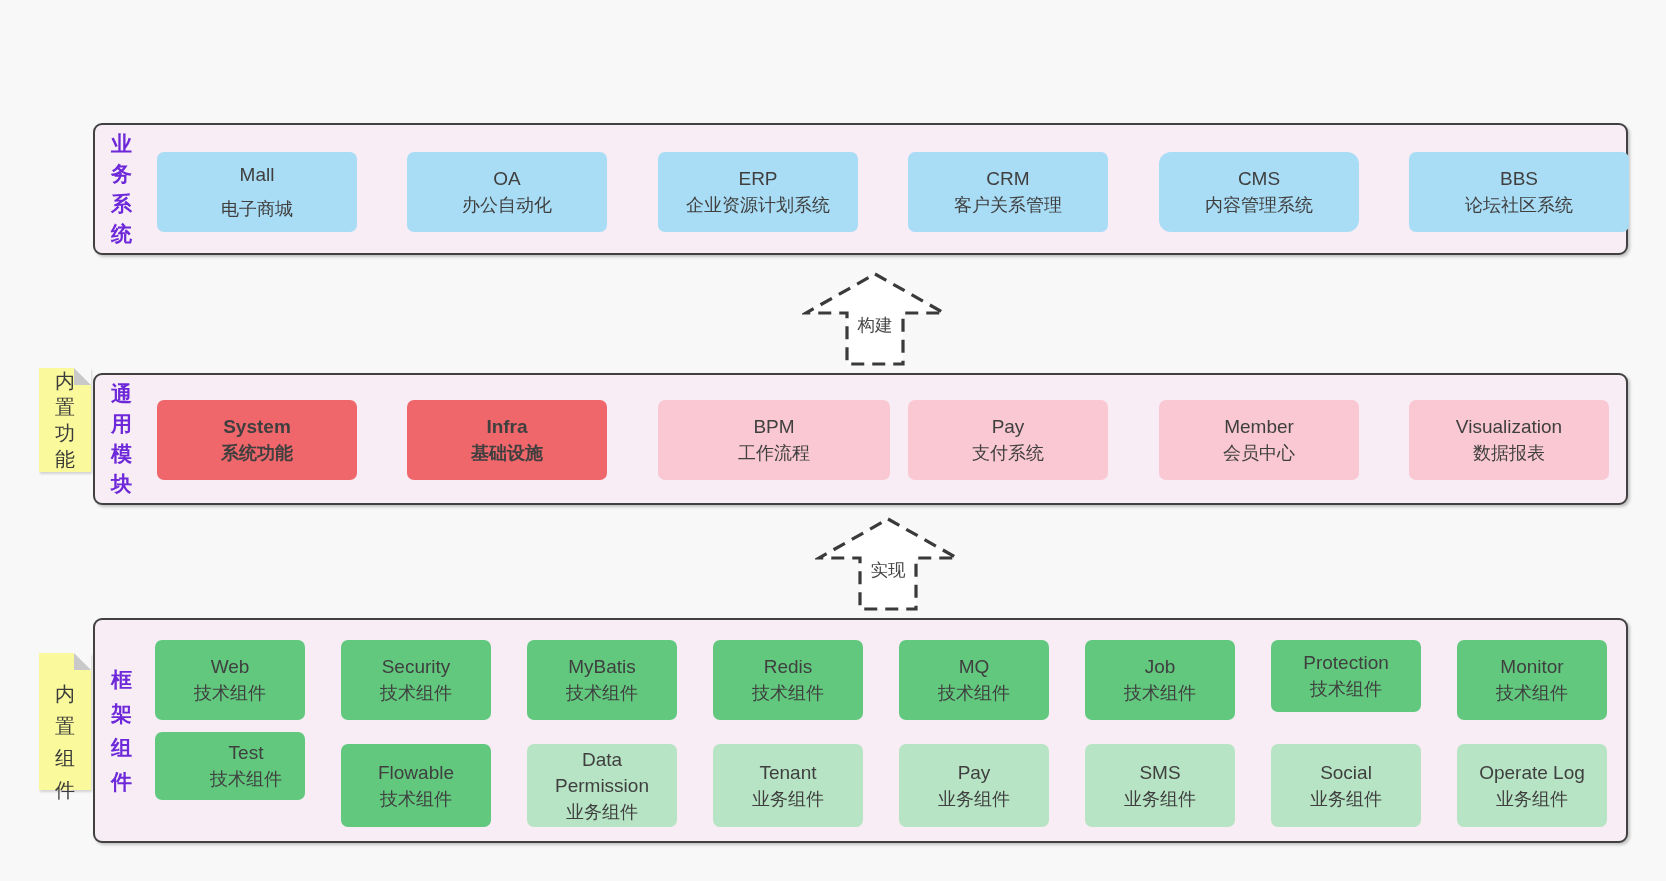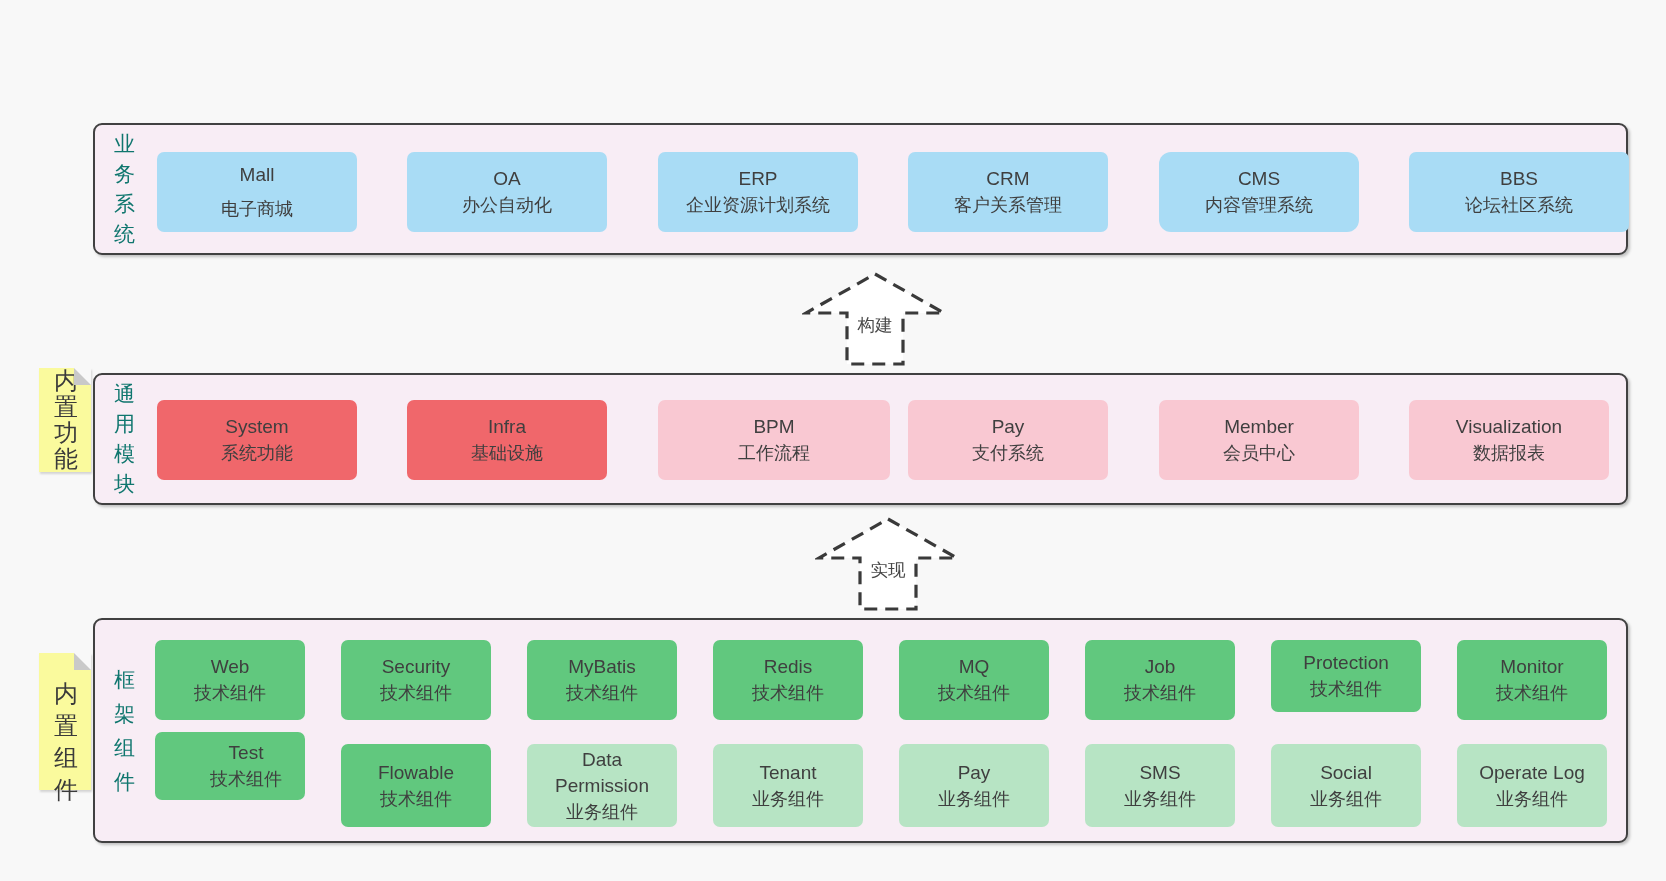--- a/index.html
+++ b/index.html
@@ -13,48 +13,48 @@
   }
   #band-business   { top:123px; height:132px; }
   #band-modules    { top:373px; height:132px; }
   #band-components { top:618px; height:225px; }
 
   .band-label {
     position:absolute; left:2px; top:0; bottom:0; width:52px;
     display:flex; align-items:center; justify-content:center;
   }
   .band-label span {
-    display:block; width:24px; text-align:right; word-break:break-all;
-    font-size:21px; line-height:30px; color:#0f766e;
+    display:block; width:24px; text-align:left; word-break:break-all;
+    font-size:21px; line-height:30px; color:#6d28d9;font-weight:bold;
   }
   #band-components .band-label span { line-height:34px; }
 
   .box {
     position:absolute; border-radius:7px; box-sizing:border-box; padding:0 6px;
     display:flex; flex-direction:column; align-items:center; justify-content:center;
     text-align:center; color:#3f3f3f;
   }
   .box .t { font-size:19px; line-height:26px; }
   .box .s { font-size:18px; line-height:26px; }
   .blue        { background:#a9dcf5; }
-  .red         { background:#f0676b; }
+  .red         { background:#f0676b;font-weight:bold; }
   .pink        { background:#f9c8d2; }
   .green       { background:#61c87e; }
   .green-light { background:#b7e4c4; }
 
   .note {
     position:absolute; left:39px; width:52px; background:#fafa9d;
     display:flex; align-items:center; justify-content:center;
     box-shadow:1px 2px 2px rgba(0,0,0,0.15);
   }
   #note-features   { top:368px; height:104px; }
   #note-components { top:653px; height:137px; }
   .note span {
     display:block; width:22px; text-align:center; word-break:break-all;
-    font-size:24px; line-height:26px; color:#3a3a3a;
+    font-size:20px; line-height:26px; color:#3a3a3a;
   }
   #note-components span { line-height:32px;margin-top:40px; }
   .fold-cut { position:absolute; top:0; right:0; width:17px; height:17px;
     background:#f8f8f8; }
   .fold { position:absolute; top:0; right:0; width:17px; height:17px;
     background:#c9c9c9; clip-path:polygon(0 0,100% 100%,0 100%); }
 
   .arrow { position:absolute; width:146px; height:96px; }
   #arrow-build     { left:802px; top:271px; }
   #arrow-implement { left:815px; top:516px; }

